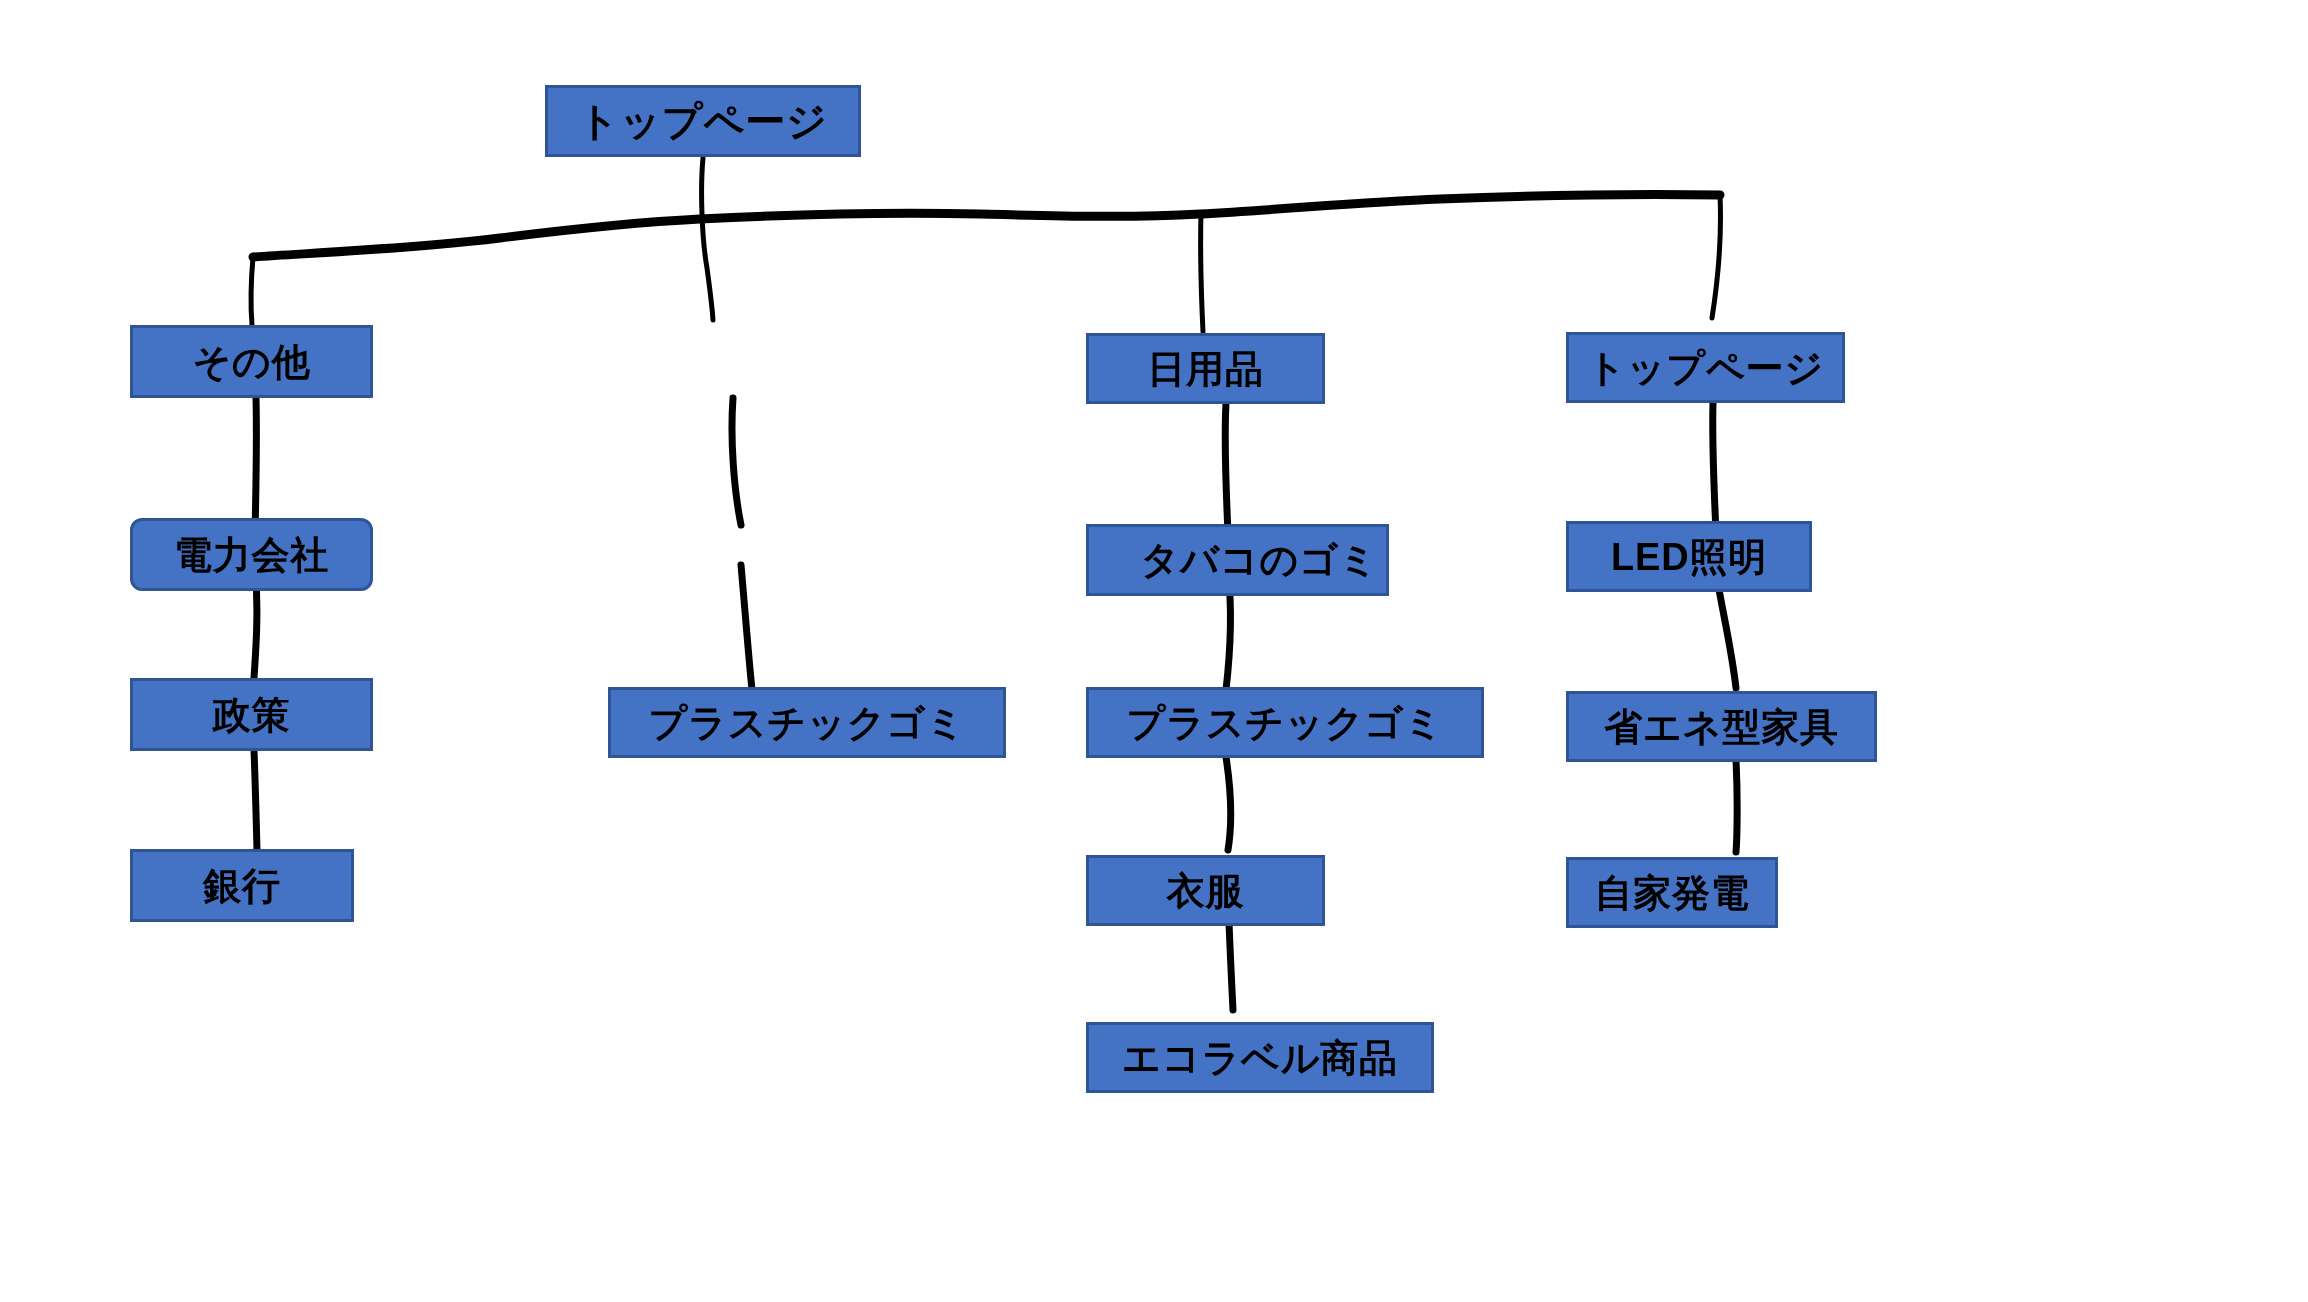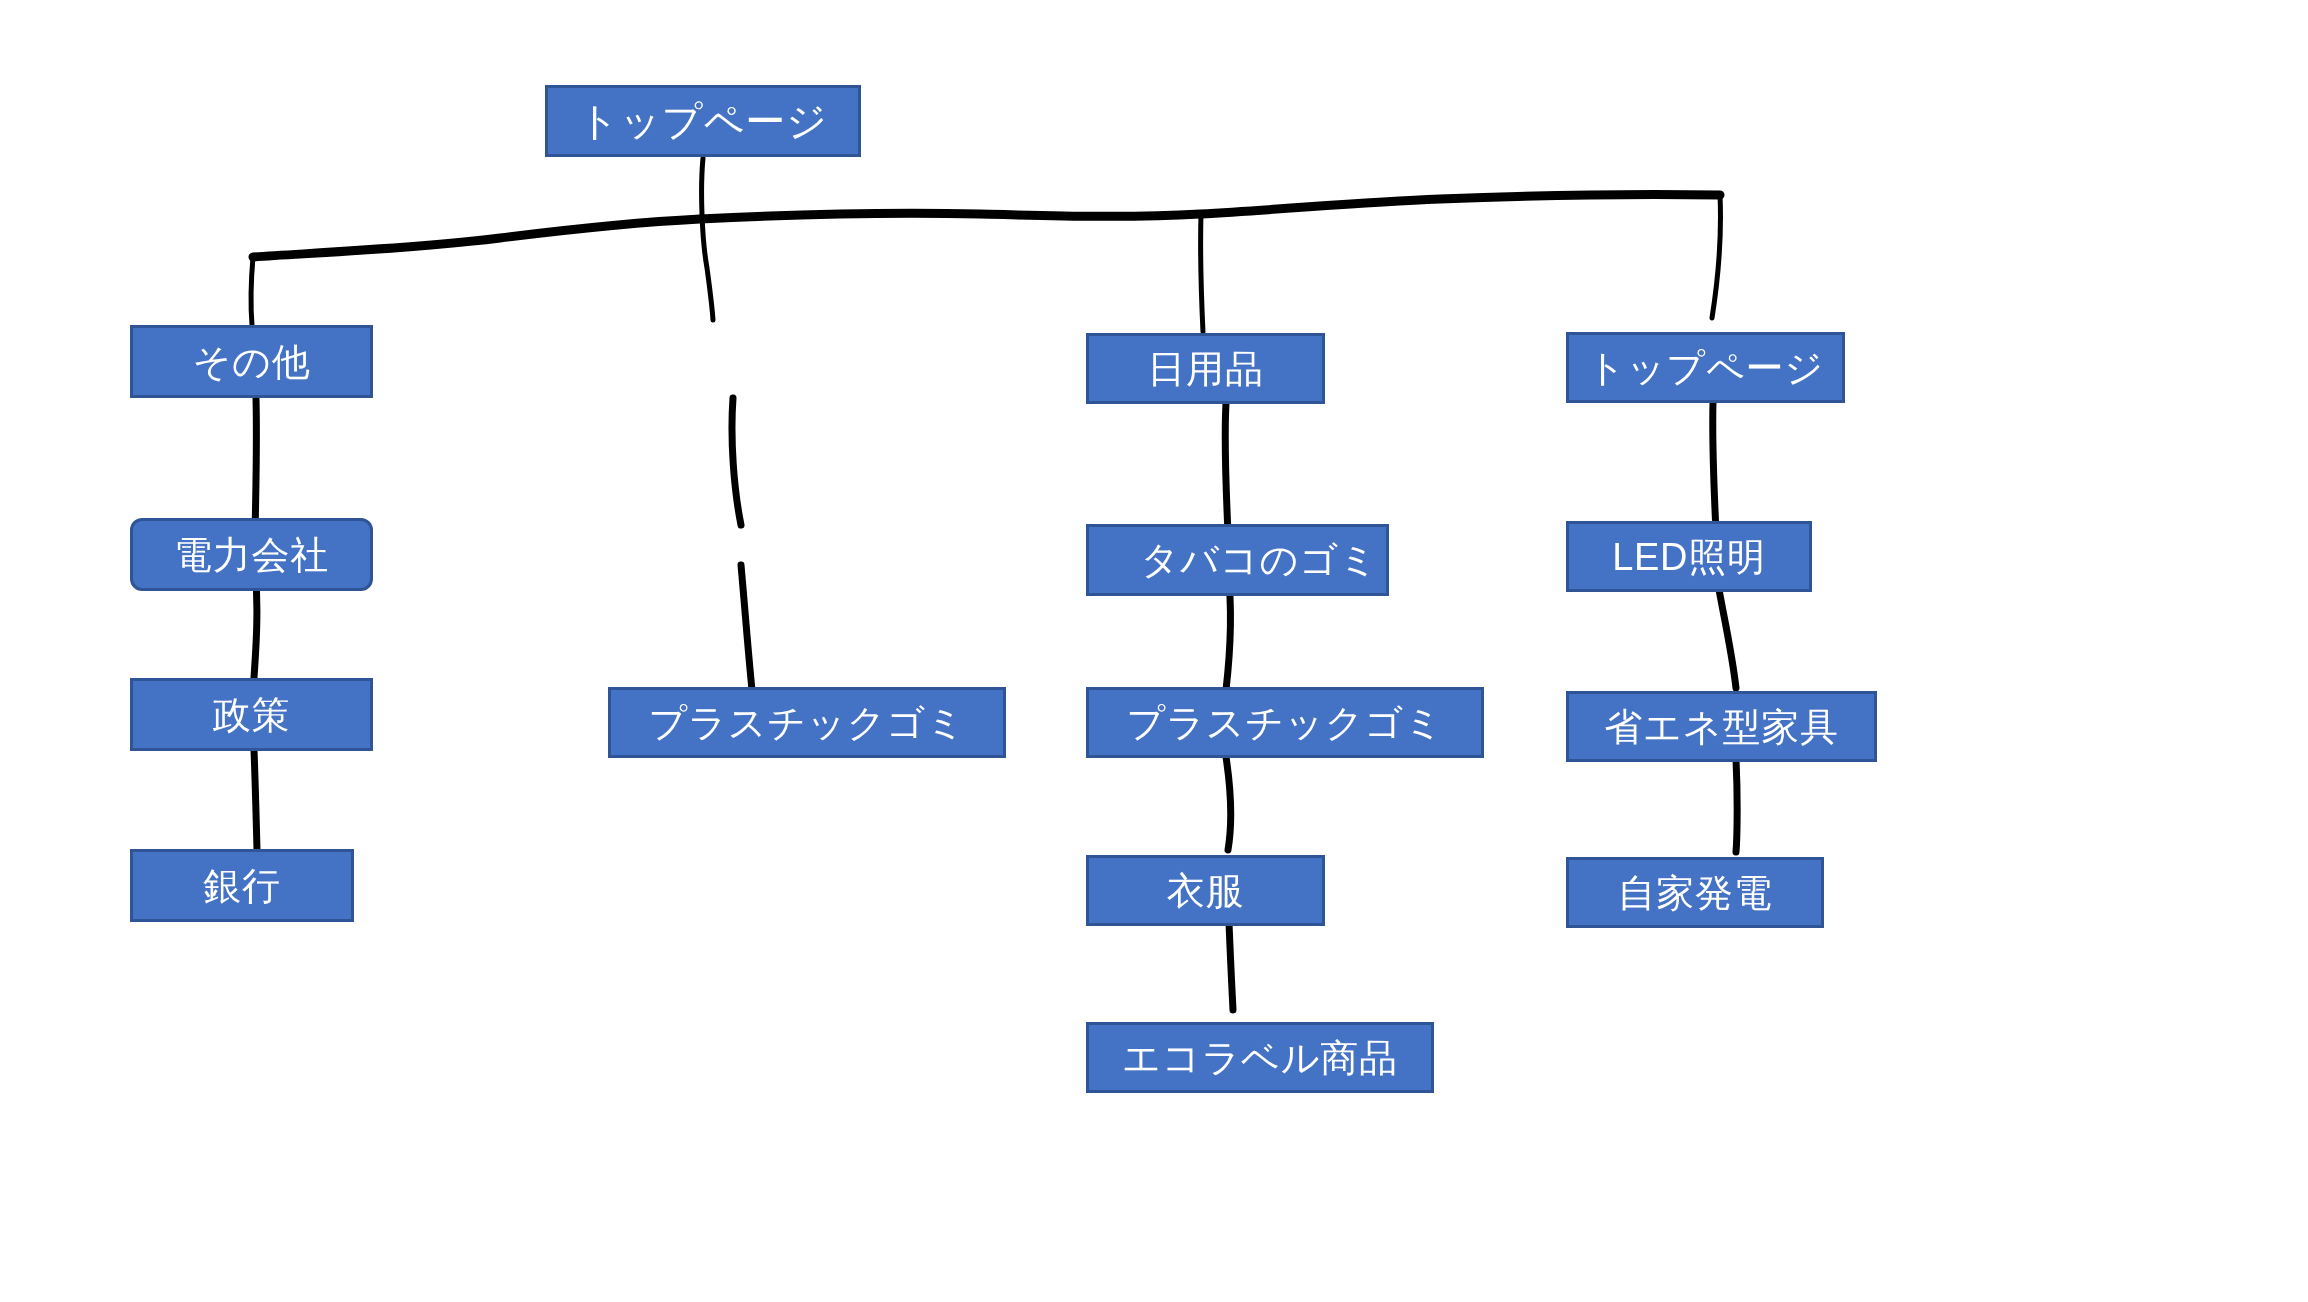--- a/index.html
+++ b/index.html
@@ -26,29 +26,29 @@
     height: 1302px;
     z-index: 1;
     pointer-events: none;
   }
   .node {
     position: absolute;
     z-index: 2;
     box-sizing: border-box;
     background: #4472C4;
     border: 3px solid #2F5597;
-    color: #ffffff;
+    color: #000000;
     display: flex;
     align-items: center;
     justify-content: center;
     text-align: center;
     line-height: 1;
     white-space: nowrap;
     letter-spacing: 0.02em;
-    font-weight: 400;
+    font-weight: 700;
   }
 </style>
 </head>
 <body>
 
 <div id="canvas">
 
   <svg id="wires" viewBox="0 0 2308 1302" xmlns="http://www.w3.org/2000/svg">
     <g stroke="#000000" fill="none" stroke-width="6" stroke-linecap="round" stroke-linejoin="round">
 
@@ -90,15 +90,15 @@
 
   <div class="node" style="left:1086px; top:333px; width:239px; height:71px; font-size:38px;">日用品</div>
   <div class="node" style="left:1086px; top:524px; width:303px; height:72px; font-size:38px;padding-left:44px;">タバコのゴミ</div>
   <div class="node" style="left:1086px; top:687px; width:398px; height:71px; font-size:38px;">プラスチックゴミ</div>
   <div class="node" style="left:1086px; top:855px; width:239px; height:71px; font-size:38px;">衣服</div>
   <div class="node" style="left:1086px; top:1022px; width:348px; height:71px; font-size:38px;">エコラベル商品</div>
 
   <div class="node" style="left:1566px; top:332px; width:279px; height:71px; font-size:38px;">トップページ</div>
   <div class="node" style="left:1566px; top:521px; width:246px; height:71px; font-size:38px;">LED照明</div>
   <div class="node" style="left:1566px; top:691px; width:311px; height:71px; font-size:38px;">省エネ型家具</div>
-  <div class="node" style="left:1566px; top:857px; width:258px; height:71px; font-size:38px;">自家発電</div>
+  <div class="node" style="left:1566px; top:857px; width:212px; height:71px; font-size:38px;">自家発電</div>
 
 </div>
 
 </body></html>

